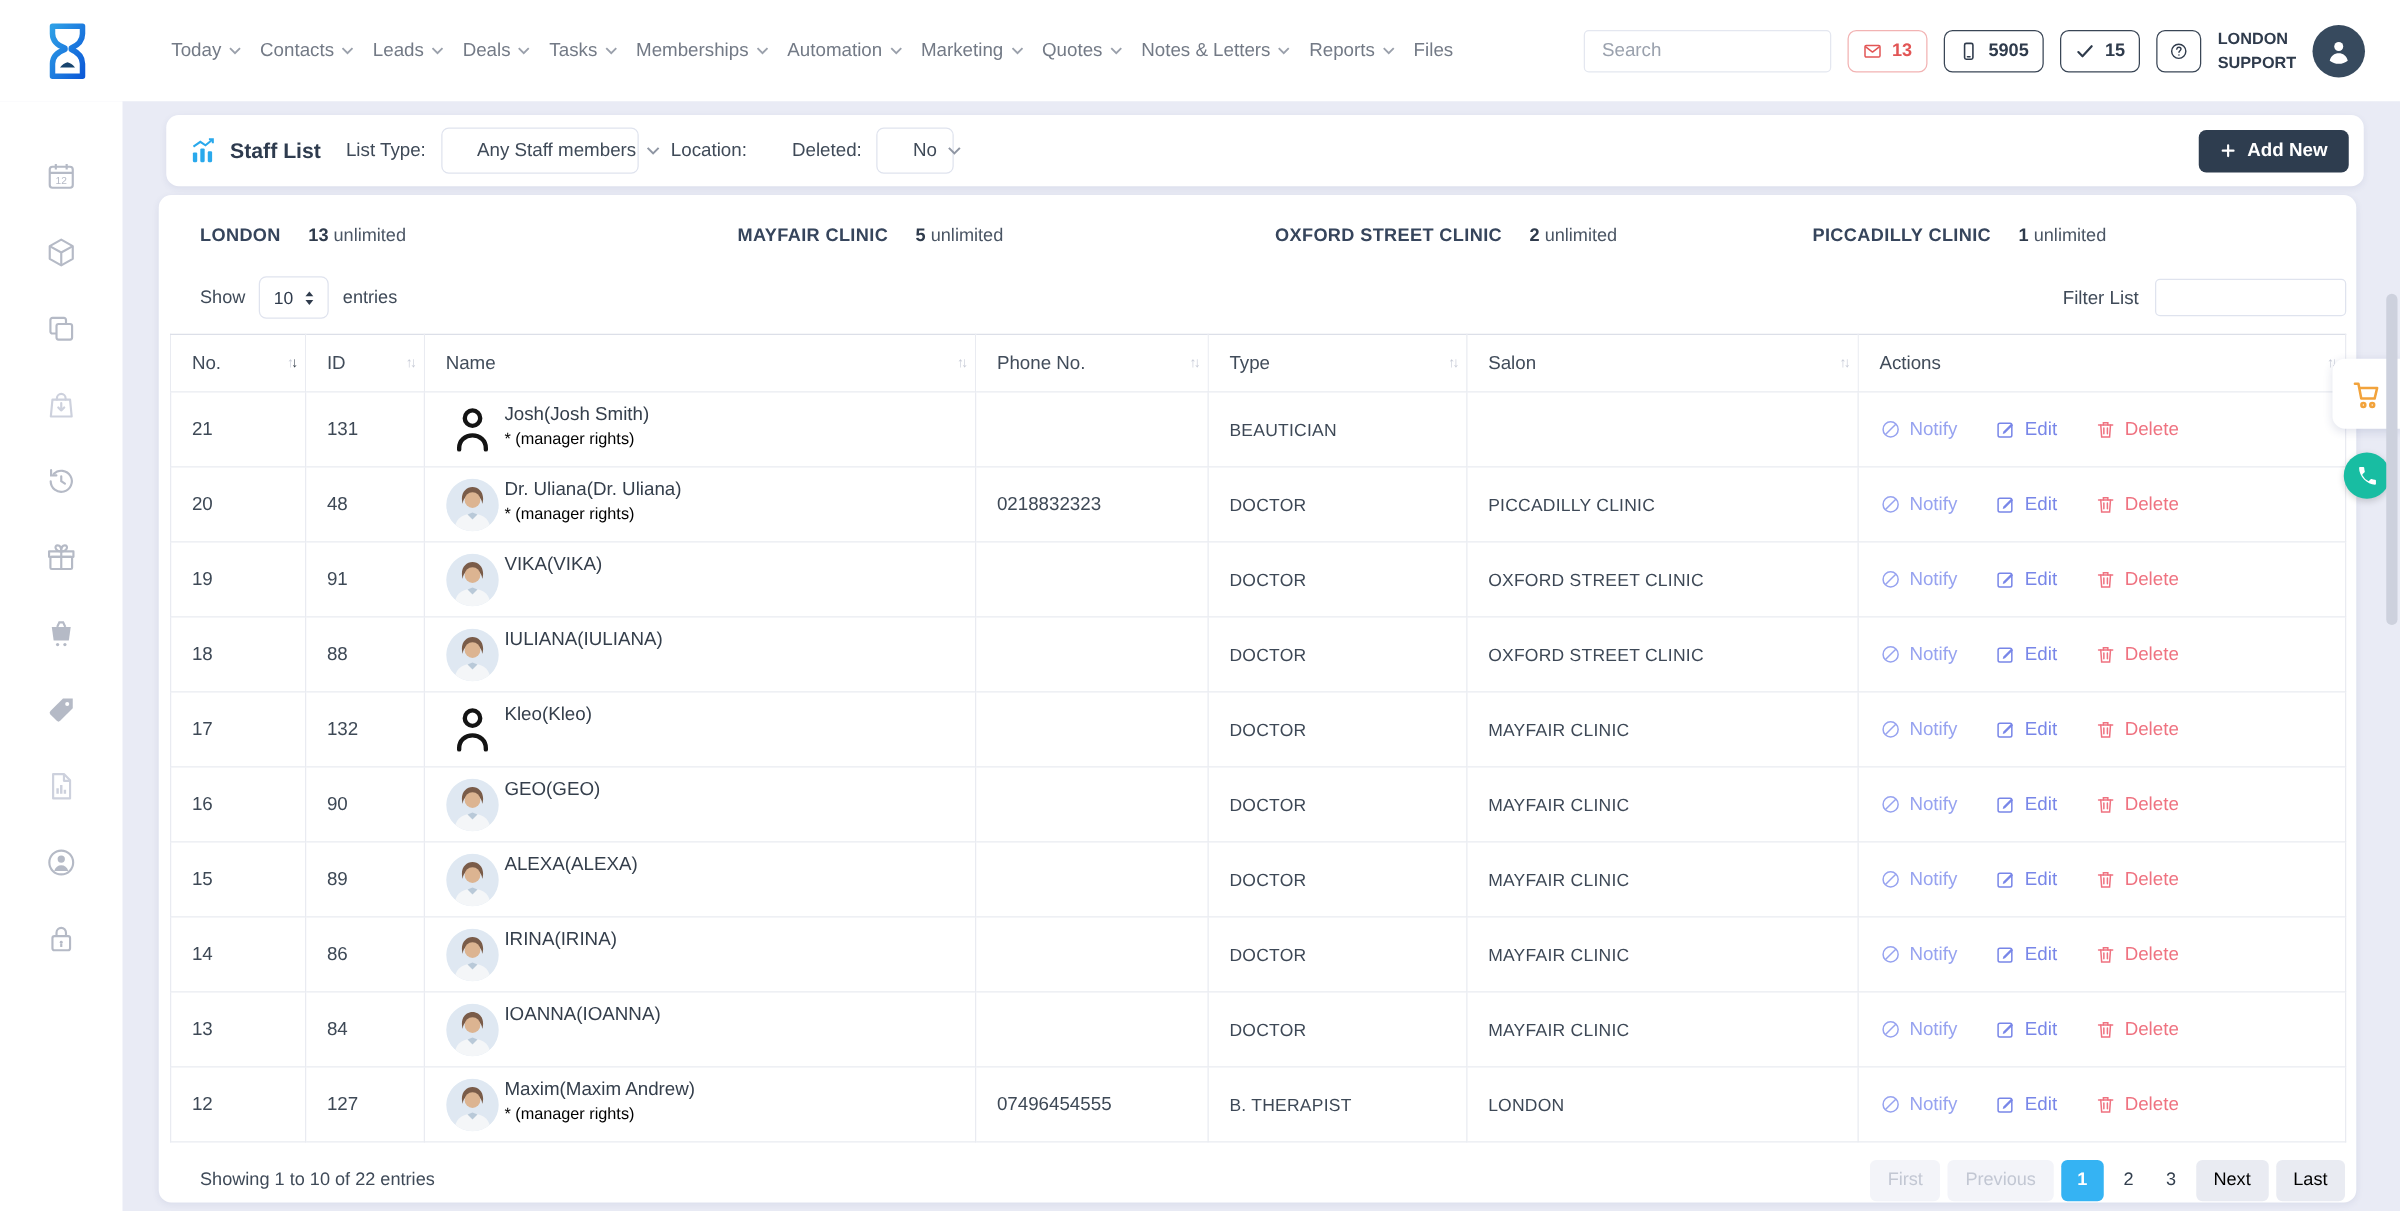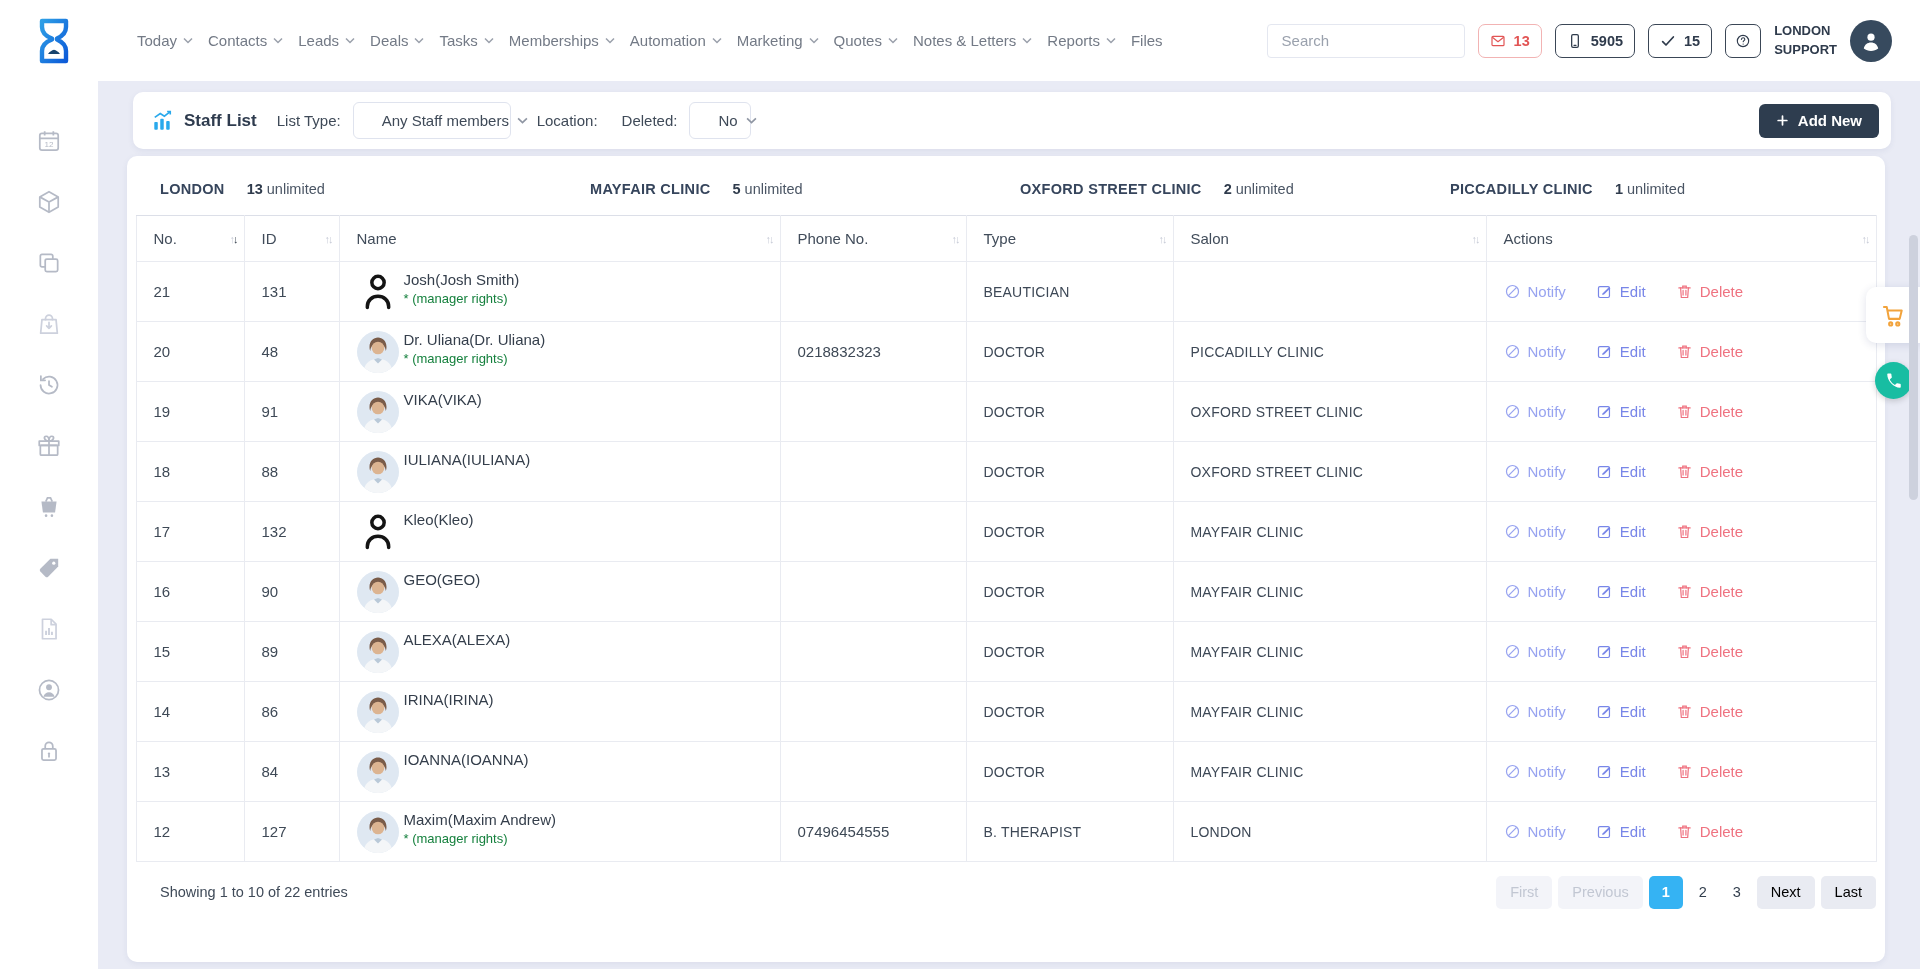--- a/index.html
+++ b/index.html
@@ -41,21 +41,21 @@
   .side-item.faded{color:#cdd1dd}
   .side-item svg{width:26px;height:26px}
 
   
   .toolbar-card{position:absolute;left:133px;top:92px;width:1758px;height:57px;background:#fff;
                 border-radius:10px;box-shadow:0 2px 6px rgba(40,60,120,.07);display:flex;align-items:center;
                 padding:0 12px 0 16px;z-index:2}
   .tb-icon{width:22px;height:22px;margin-left:3px}
   .tb-title{font-size:17px;font-weight:700;color:#2e3b4e;margin-left:10px;white-space:nowrap}
   .tb-label{font-size:15px;font-weight:500;color:var(--txt);white-space:nowrap}
-  .lb1{margin-left:20px}.lb2{margin-left:26px}.lb3{margin-left:24px}
+  .lb1{margin-left:20px}.lb2{margin-left:26px}.lb3{margin-left:36px}
   .sel{height:37px;border:1px solid var(--selborder);border-radius:6px;background:#fff;display:flex;
        align-items:center;justify-content:space-between;padding:0 10px 0 28px;font-size:15px;color:var(--txt);
        margin-left:12px;cursor:pointer;white-space:nowrap}
   .sel .chev{width:11px;height:7px;color:#8f96a3;margin-left:8px;flex:0 0 auto}
   .sel-type{width:158px}.sel-loc{width:205px}.sel-del{width:62px;}
   .addnew{margin-left:auto;height:34px;padding:0 17px;background:var(--darkbtn);color:#fff;border-radius:6px;
           display:flex;align-items:center;gap:9px;font-size:15px;font-weight:600;cursor:pointer;white-space:nowrap}
   .addnew svg{width:13px;height:13px}
 
   
@@ -86,21 +86,21 @@
   tbody td{height:60px;font-size:15px;color:#3e4956;padding:0 10px 0 17px;background:#fff}
   td.c-type,td.c-salon{font-size:14px;color:#3d4856;letter-spacing:.2px}
   .name-wrap{display:flex;align-items:flex-start;gap:5px}
   .av{width:42px;height:42px;flex:0 0 42px}
   .av.photo{border-radius:50%;overflow:hidden;background:#e9f0f7}
   .av svg{width:100%;height:100%;display:block}
   .av.default{display:flex;align-items:center;justify-content:center}
   .av.default svg{width:40px;height:40px}
   .nm{display:flex;flex-direction:column}
   .n1{font-size:15px;color:#343e4b;font-weight:500}
-  .n2{font-size:13px;color:#15803d;margin-top:3px}
+  .n2{font-size:13px;color:#000000;margin-top:3px}
   .acts{display:flex;align-items:center;gap:30px}
   .act{display:flex;align-items:center;gap:7px;font-size:15px;font-weight:500;cursor:pointer;white-space:nowrap}
   .act svg{width:17px;height:17px;flex:0 0 auto}
   .act.notify{color:var(--notify)} .act.edit{color:var(--edit)} .act.del{color:var(--del)}
 
   .tfooter{display:flex;justify-content:space-between;align-items:center;margin:12px 9px 0 33px;height:36px}
   .summary{font-size:14.5px;color:var(--txt)}
   .pager{display:flex;align-items:center;gap:6px}
   .pg{height:33px;display:flex;align-items:center;justify-content:center;border-radius:5px;font-size:14.5px;
       padding:0 14px;cursor:pointer;user-select:none}
@@ -386,20 +386,37 @@
     <span class="scount">2</span>
     <span class="slimit">unlimited</span>
   </div>
       <div class="stat">
     <span class="sname">PICCADILLY CLINIC</span>
     <span class="scount">1</span>
     <span class="slimit">unlimited</span>
   </div>
     </div>
 
+  <div class="controls">
+    <div class="show-group">
+      <span>Show</span>
+      <div class="show-sel">
+        <span>10</span>
+        <svg viewBox="0 0 10 14" fill="#2f3b4c">
+          <path d="M5 1l3.5 4.3h-7z"></path>
+            <path d="M5 13L8.5 8.7h-7z"></path>
+        </svg>
+      </div>
+      <span>entries</span>
+    </div>
+    <div class="filter-group">
+      <span>Filter List</span>
+      <input class="filter-input" value="" style="">
+    </div>
+  </div>
 
   <table>
     <colgroup>
       <col style="width:108px">
         <col style="width:95px">
         <col style="width:441px">
         <col style="width:186px">
       <col style="width:207px">
         <col style="width:313px">
         <col style="width:390px">

